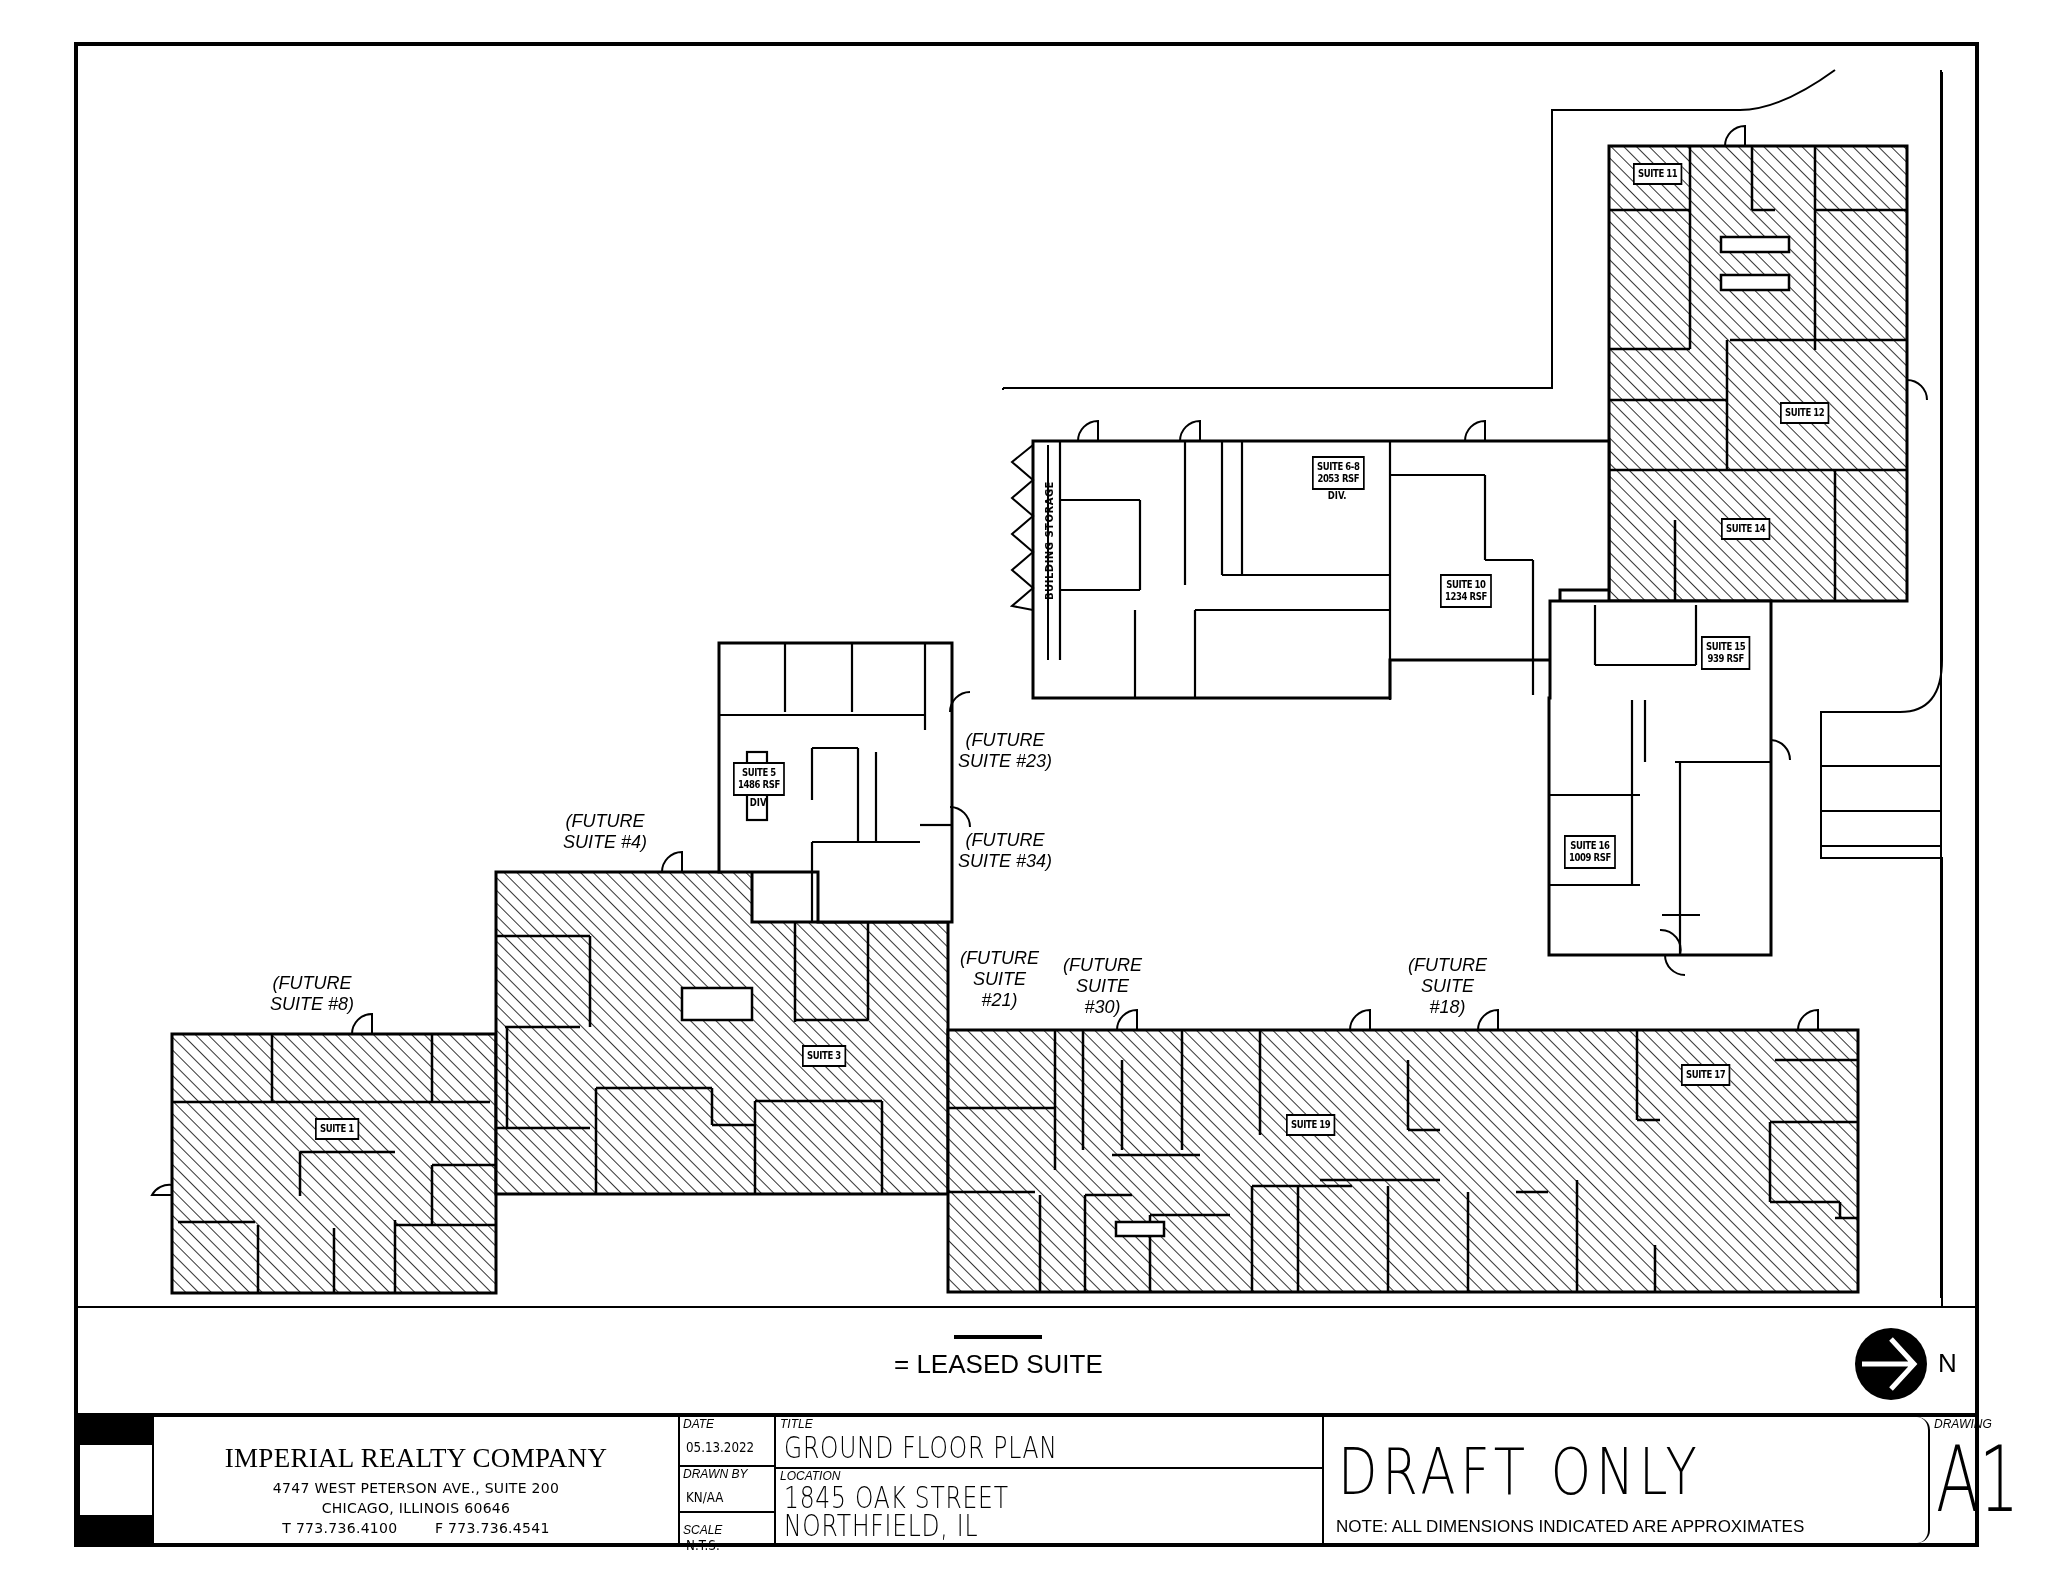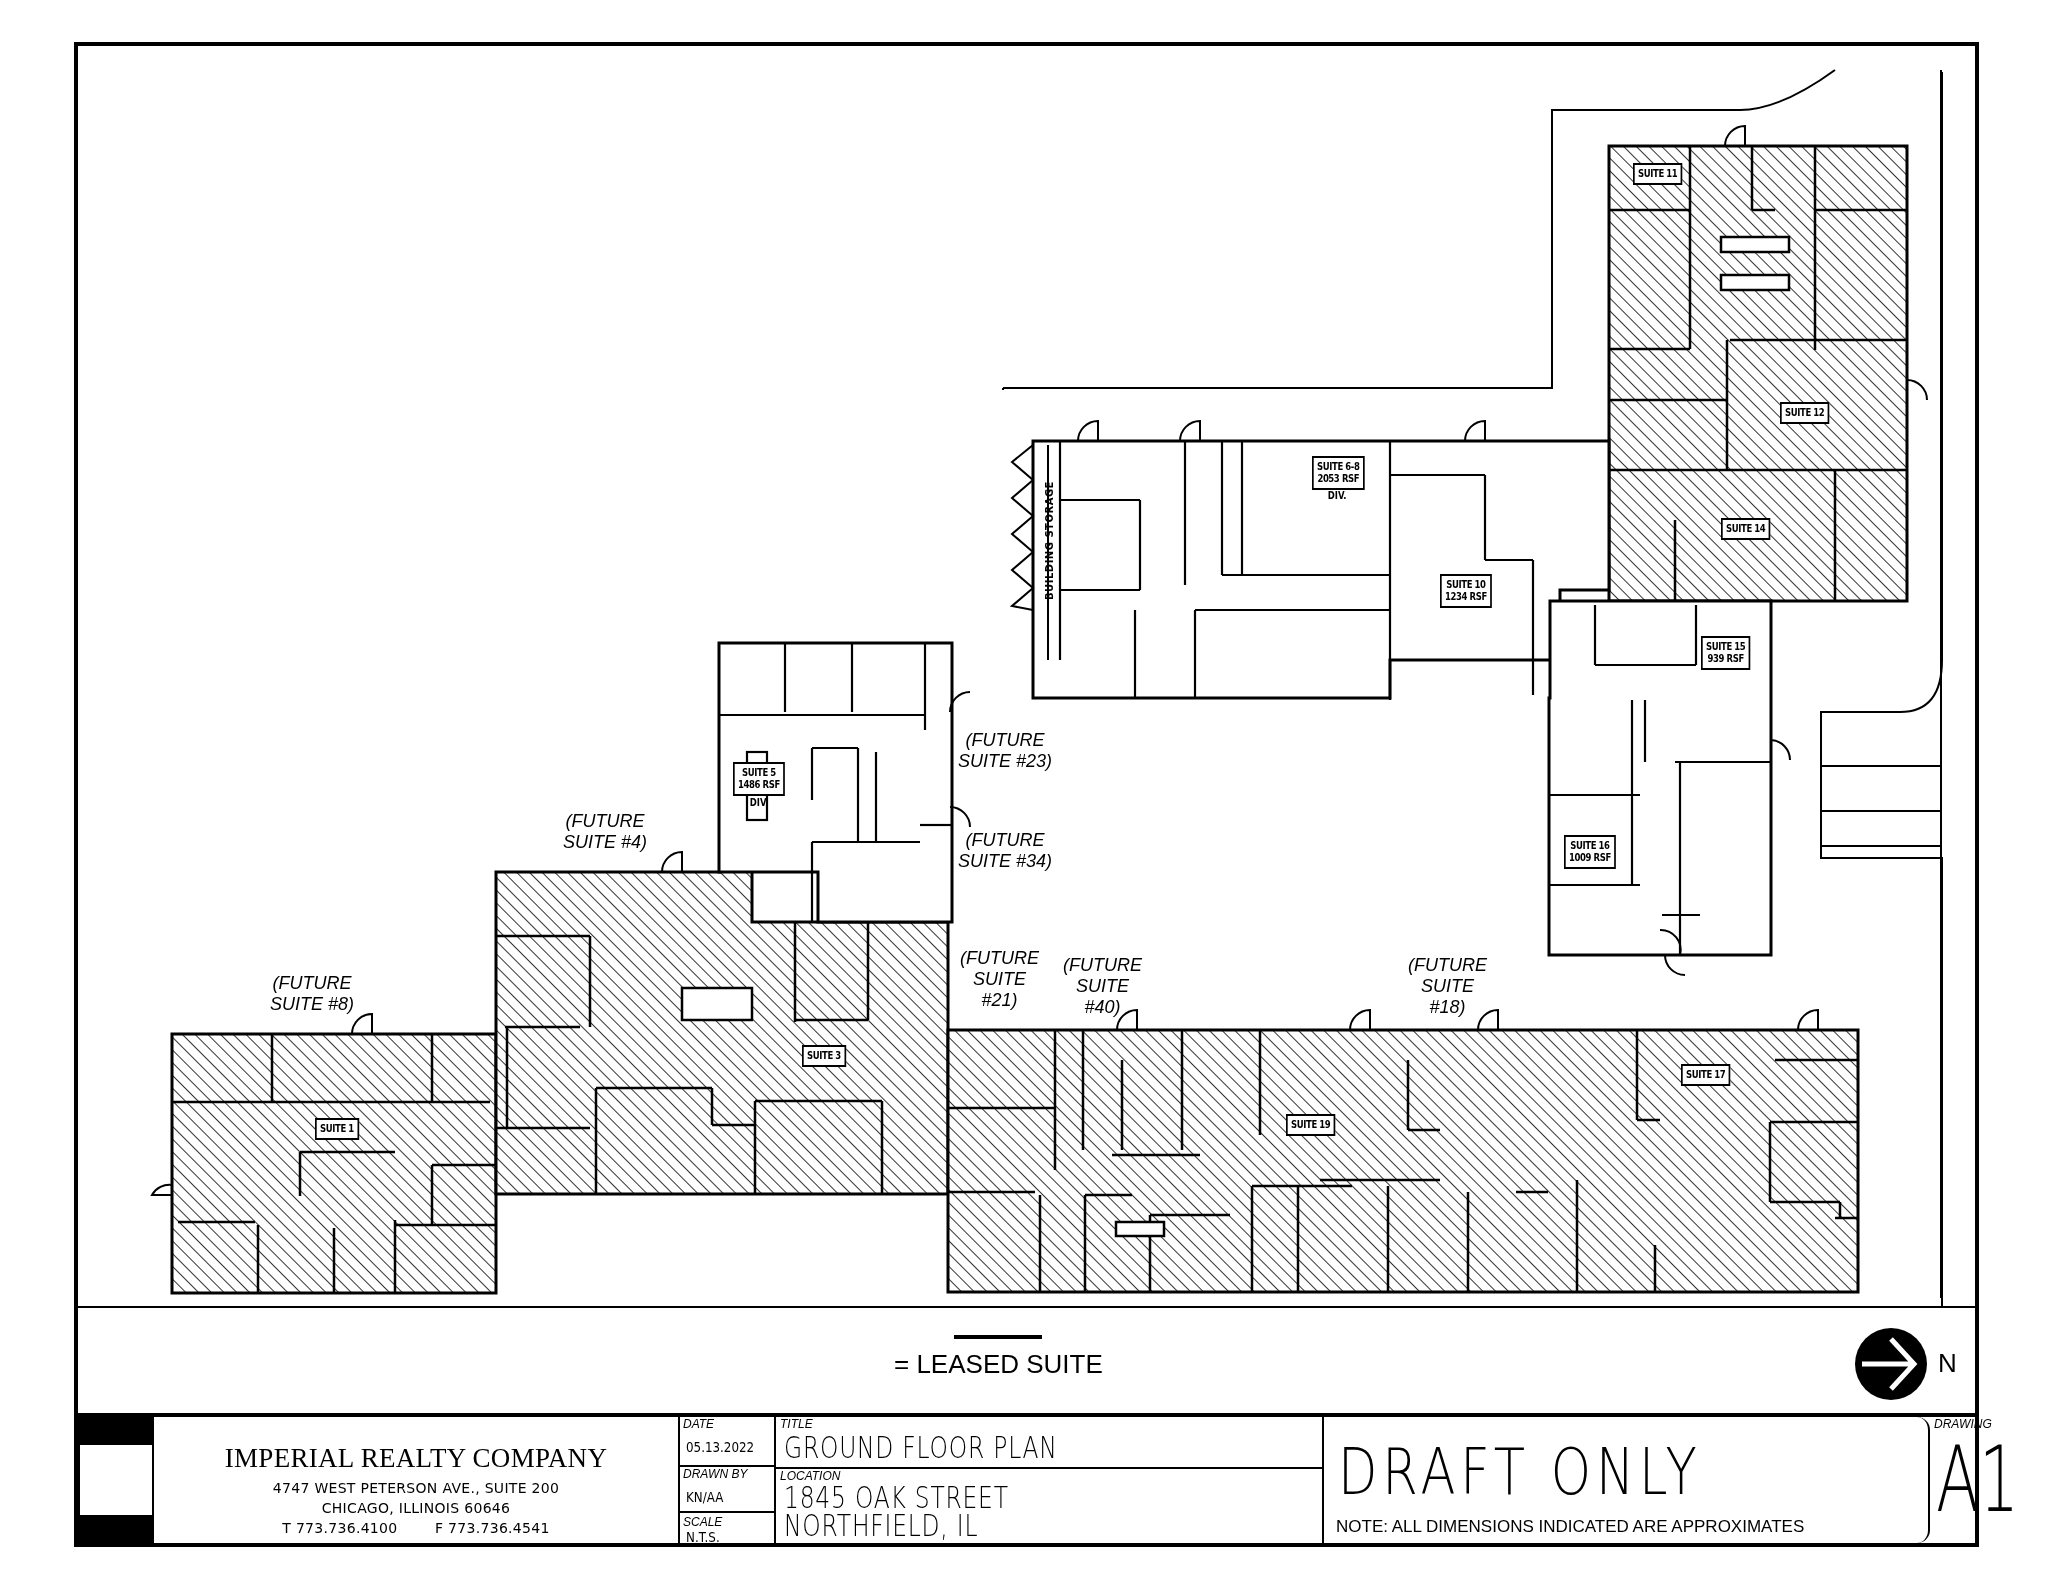--- a/index.html
+++ b/index.html
@@ -301,21 +301,21 @@
   <span>SUITE #34)</span>
 </div>
 <div class="future" style="left:960px;top:948px;">
   <span>(FUTURE</span>
   <span>SUITE</span>
   <span>#21)</span>
 </div>
 <div class="future" style="left:1063px;top:955px;">
   <span>(FUTURE</span>
   <span>SUITE</span>
-  <span>#40)</span>
+  <span>#30)</span>
 </div>
 <div class="future" style="left:1408px;top:955px;">
   <span>(FUTURE</span>
   <span>SUITE</span>
   <span>#18)</span>
 </div>
 
 <div id="sep-line"></div>
 
 <div id="legend">
@@ -340,21 +340,21 @@
   </div>
   <div class="cell" id="meta-cell">
     <div class="mrow" style="top:0;height:50px;">
       <span class="mlab">DATE</span>
       <span class="mval" style="top:22px;">05.13.2022</span>
     </div>
     <div class="mrow" style="top:50px;height:46px;">
       <span class="mlab">DRAWN BY</span>
       <span class="mval" style="top:22px;">KN/AA</span>
     </div>
-    <div class="mrow" style="top:100px;height:39px;border-bottom:none;border-radius:12px;">
+    <div class="mrow" style="top:108px;height:39px;border-bottom:none;border-radius:12px;">
       <span class="mlab" style="top:-2px;">SCALE</span>
       <span class="mval" style="top:12px;">N.T.S.</span>
     </div>
   </div>
   <div class="cell" id="title-cell">
     <div style="position:absolute;left:0;top:0;width:546px;height:50px;border-bottom:2px solid #000;">
       <span class="tlab" style="top:0;">TITLE</span>
       <span class="tval" style="top:16px;">GROUND FLOOR PLAN</span>
     </div>
     <span class="tlab" style="top:52px;">LOCATION</span>

